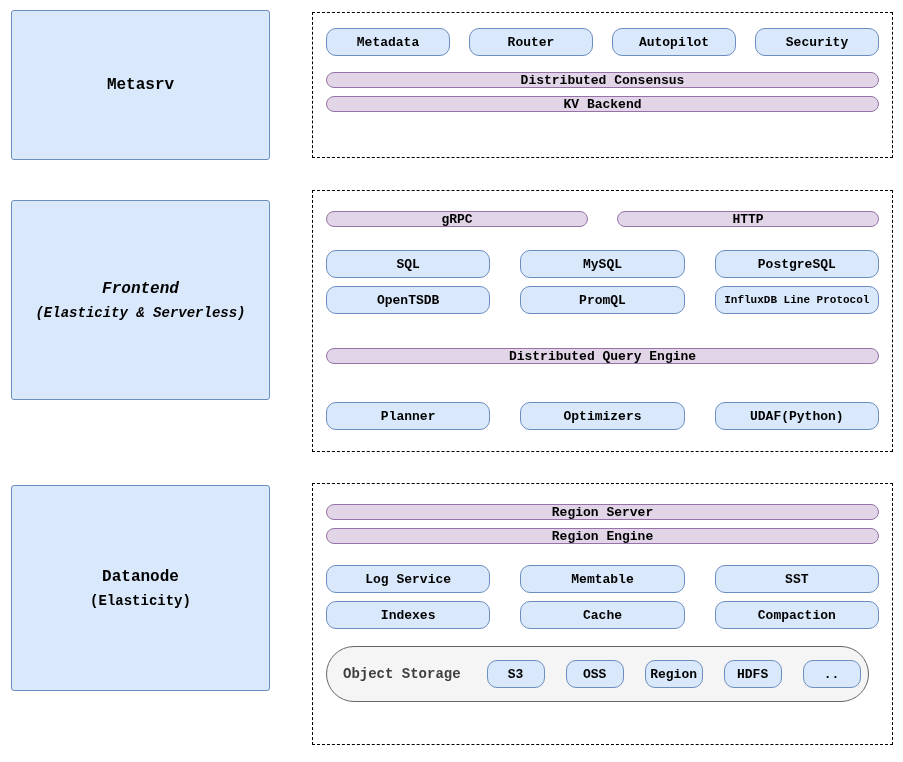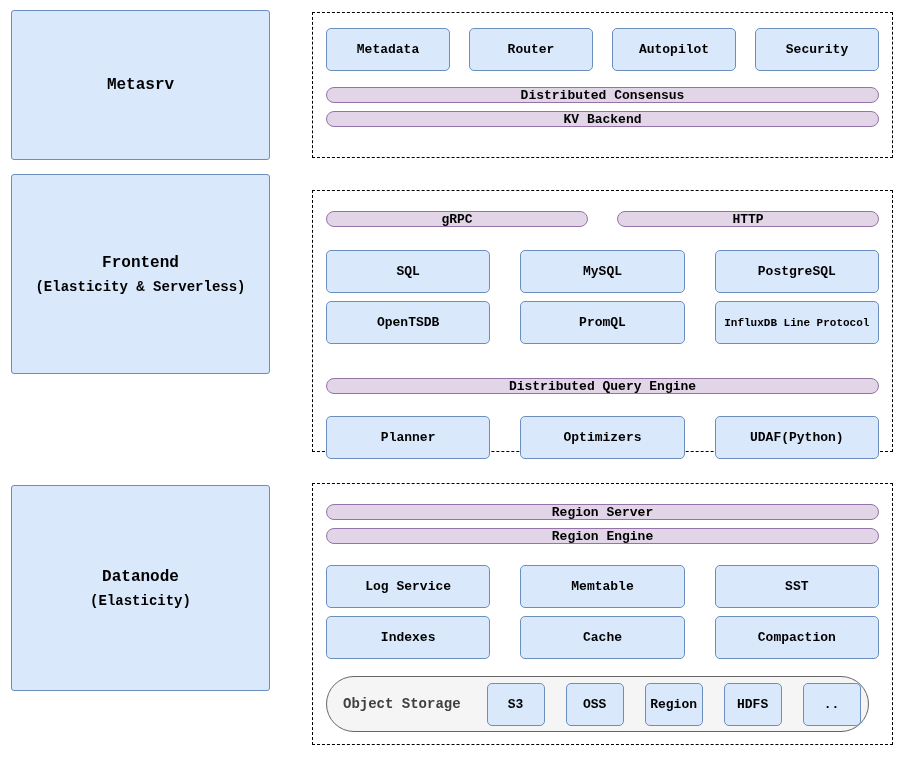--- a/index.html
+++ b/index.html
@@ -29,52 +29,52 @@
 
   
   .panel{
     position:absolute; left:312px; width:581px;
     border:1px dashed var(--panel_border);
     background:var(--background);
     padding:0 13px;
   }
   #metasrv-box{top:10px; height:150px;}
   #metasrv-panel{top:12px; height:146px;}
-  #frontend-box{top:174px; height:200px;}
+  #frontend-box{top:200px; height:200px;font-style:italic;}
   #frontend-panel{top:190px; height:262px;}
   #datanode-box{top:485px; height:206px;}
   #datanode-panel{top:483px; height:262px;}
 
   .grid2{display:grid; grid-template-columns:repeat(2,1fr); gap:29px;}
   .grid3{display:grid; grid-template-columns:repeat(3,1fr); gap:30px;}
   .grid4{display:grid; grid-template-columns:repeat(4,1fr); gap:19px;}
 
   .node{
-    height:43px; background:var(--blue_fill); border:1px solid var(--blue_border);
-    border-radius:5px; display:flex; align-items:center; justify-content:center;
+    height:28px; background:var(--blue_fill); border:1px solid var(--blue_border);
+    border-radius:10px; display:flex; align-items:center; justify-content:center;
     font-size:13px; white-space:nowrap;
   }
   .node.small-text{font-size:11px;}
   .pill{
     height:16px; background:var(--purple_fill); border:1px solid var(--purple_border);
     border-radius:14px; display:flex; align-items:center; justify-content:center;
     font-size:13px; white-space:nowrap;
   }
   .storage{
     height:56px; width:543px;
     background:var(--storage_fill); border:1px solid var(--storage_border);
     border-radius:28px;
     display:flex; align-items:center; gap:21px; padding:0 16px;
   }
   .storage-label{color:var(--storage_text); font-size:14px; margin-right:5px; white-space:nowrap;}
   .storage .node{min-width:58px; padding:0 10px;}
 
   .mt12{margin-top:8px;} .mt15{margin-top:15px;} .mt16{margin-top:16px;}
   .mt17{margin-top:17px;} .mt20{margin-top:20px;} .mt21{margin-top:21px;}
-  .mt22{margin-top:22px;} .mt23{margin-top:23px;} .mt25{margin-top:34px;}
+  .mt22{margin-top:38px;} .mt23{margin-top:23px;} .mt25{margin-top:34px;}
 </style>
 </head>
 <body>
 
 <div class="canvas">
 
   <div class="section-box" id="metasrv-box">
     <div class="section-title">Metasrv</div>
   </div>
 

